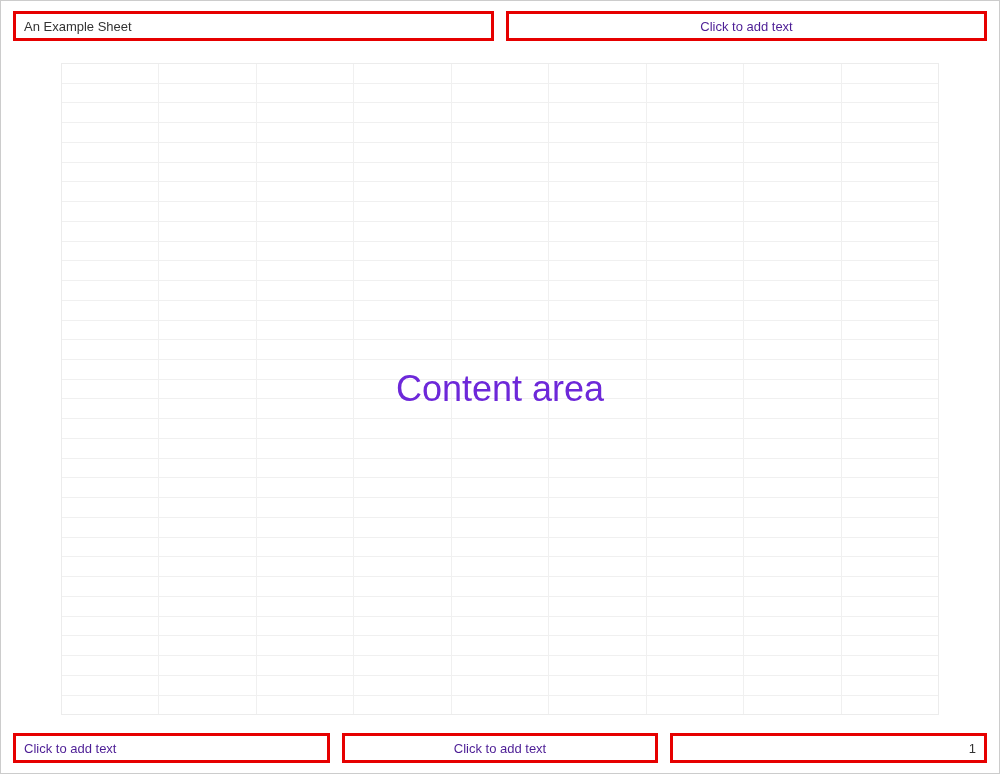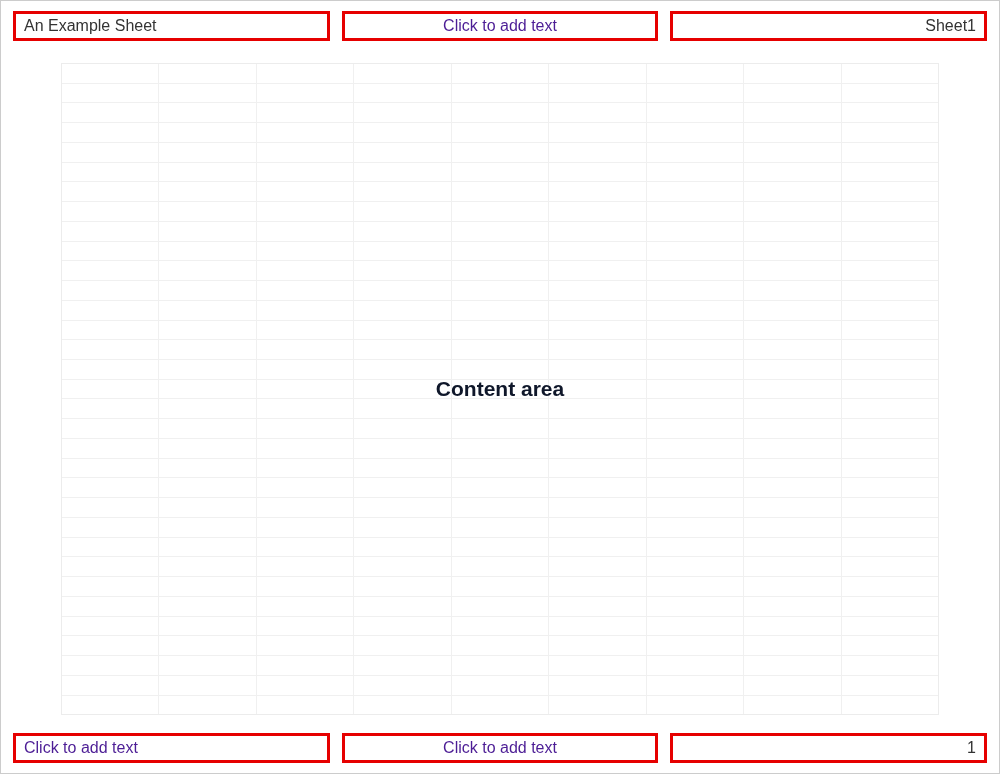--- a/index.html
+++ b/index.html
@@ -27,21 +27,21 @@
       display: flex;
       gap: 12px;
       width: 100%;
     }
     .hf-box {
       border: 3px solid #e60000;
       height: 30px;
       display: flex;
       align-items: center;
       padding: 0 8px;
-      font-size: 16px;
+      font-size: 13px;
       background: #ffffff;
       text-align: center;
     }
     .hf-box.left {
       flex: 1;
       justify-content: flex-start;
     }
     .hf-box.center {
       flex: 1;
       justify-content: center;
@@ -87,41 +87,38 @@
     .grid-rows {
       display: flex;
       flex-direction: column;
     }
     .grid-rows > div {
       flex: 1;
       border-bottom: 1px solid #f0f0f0;
     }
     .grid-rows > div:last-child { border-bottom: none; }
     .content-label {
-      font-size: 21px;
-      color: #0f172a;
-      font-weight: 700;
+      font-size: 36px;
+      color: #6d28d9;
+      font-weight: 400;
       z-index: 2;
       user-select: none;
     }
   </style>
 </head>
 <body>
 
 <div class="page">
 
   <div class="row">
     <div class="hf-box left">
       <span class="filled">An Example Sheet</span>
     </div>
     <div class="hf-box center">
       <span class="placeholder">Click to add text</span>
-    </div>
-    <div class="hf-box right">
-      <span class="filled">Sheet1</span>
     </div>
   </div>
 
   <div class="content-wrap">
     <div class="grid-area">
       <div class="grid-cols" id="grid-cols">
           <div></div>
           <div></div>
           <div></div>
           <div></div>

